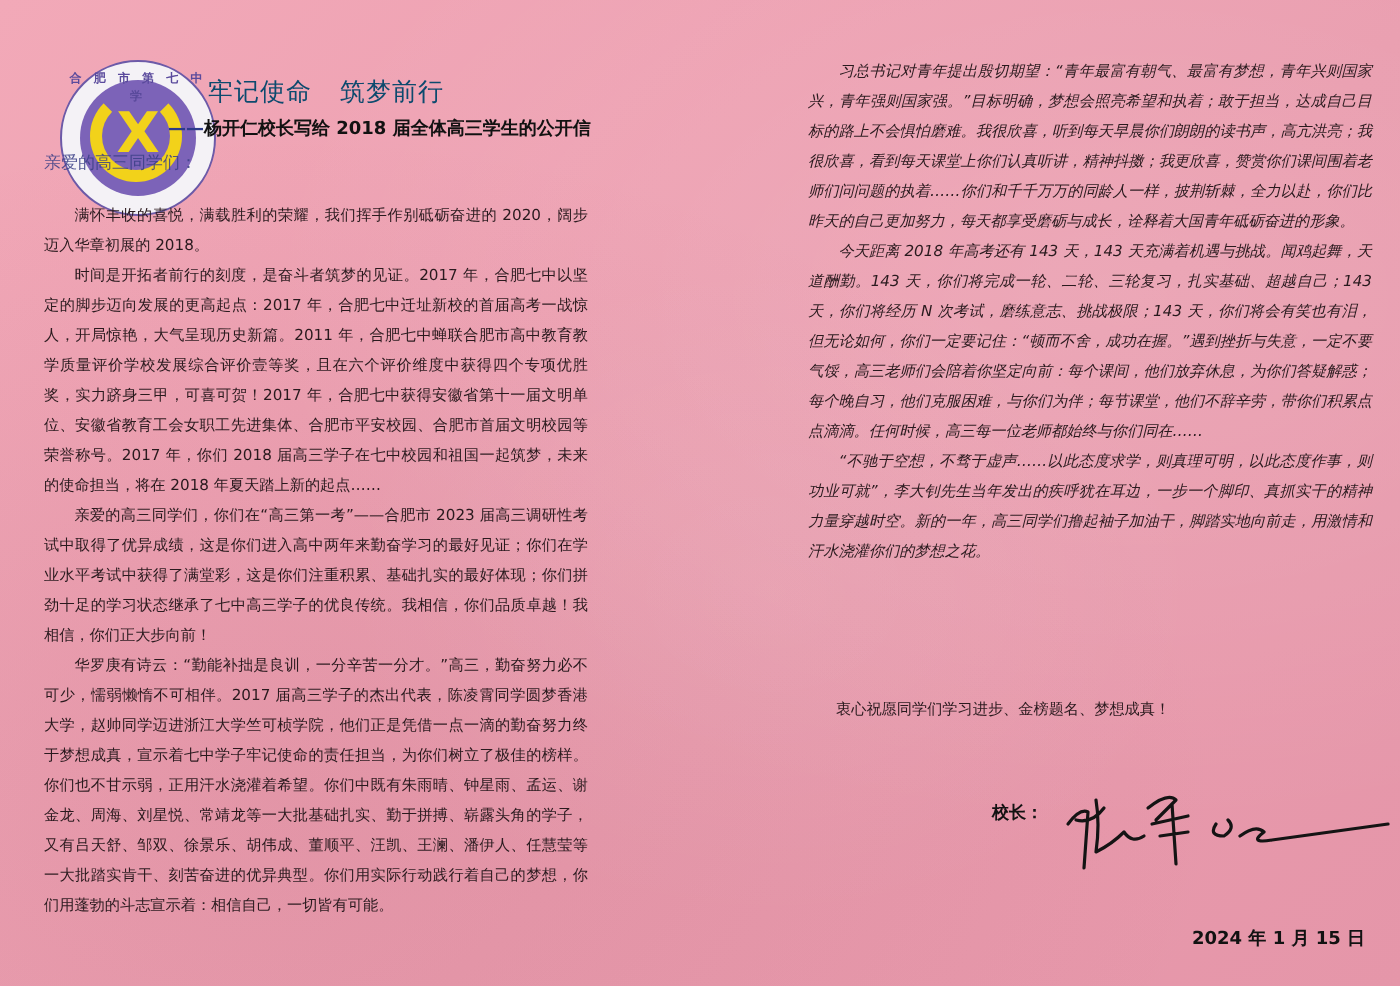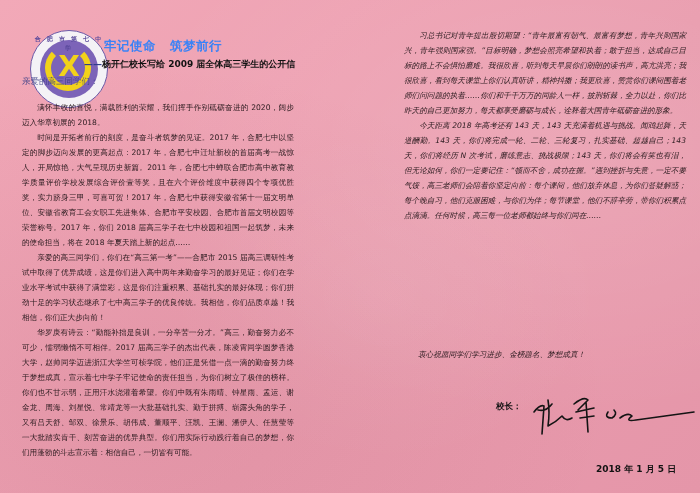--- a/index.html
+++ b/index.html
@@ -32,39 +32,39 @@
   }
   .logo .crescent {
     position: absolute; left: 14px; top: 14px; width: 46px; height: 46px; border-radius: 50%;
     border: 6px solid #f2d21a; border-top-color: transparent; box-sizing: border-box;
   }
   .logo .mark {
     position: absolute; left: 0; top: 20px; width: 100%; text-align: center;
     color: #f2d21a; font-size: 28px; font-weight: bold; line-height: 32px;
   }
   .title {
-    position: absolute; left: 104px; top: 38px; font-size: 12.5px; font-weight: bold;
-    color: #3b82f6; letter-spacing: 0.5px; text-align: center;
+    position: absolute; left: 104px; top: 38px; font-size: 12.5px; font-weight: normal;
+    color: #0c4a6e; letter-spacing: 0.5px; text-align: center;
   }
   .title .gap { display: inline-block; width: 14px; }
   .subtitle {
     position: absolute; left: 84px; top: 58px; font-size: 9px; font-weight: bold; color: #121212;
   }
   .subtitle .dash { color: #2c3a8a; }
   .salutation {
     position: absolute; left: 22px; top: 76px; font-size: 8.5px; color: #3a3f86; opacity: 0.85; text-align: right;
   }
   .col {
     position: absolute; font-size: 7.6px; line-height: 15px; text-align: justify;
     color: #2a1a1e;
   }
   .col p { margin: 0; text-indent: 2em; }
   .col-left { left: 22px; top: 100px; width: 272px; }
   .col-right { left: 404px; top: 28px; width: 282px; font-style: italic; }
-  .closing { position: absolute; left: 418px; top: 350px; font-size: 7.6px; font-style: italic; }
+  .closing { position: absolute; left: 418px; top: 350px; font-size: 7.6px; }
   .sign-label {
     position: absolute; left: 496px; top: 401px; font-size: 8.5px; font-weight: bold; color: #121212;
   }
   .signature { position: absolute; left: 528px; top: 382px; width: 170px; height: 60px; }
   .date {
     position: absolute; left: 596px; top: 463px; font-size: 9px; font-weight: bold; color: #121212;
   }
 </style>
 </head>
 <body>
@@ -76,42 +76,43 @@
   <div class="crescent"></div>
   <div class="mark">X</div>
   <div class="ring-text">合 肥 市 第 七 中 学</div>
 </div>
 
 <div class="title">
   <span>牢记使命</span><span class="gap"></span><span>筑梦前行</span>
 </div>
 
 <div class="subtitle">
-  <span class="dash">——</span><span>杨开仁校长写给 2009 届全体高三学生的公开信</span>
+  <span class="dash">——</span><span>杨开仁校长写给 2018 届全体高三学生的公开信</span>
 </div>
 
 <div class="salutation">亲爱的高三同学们：</div>
 
 <div class="col col-left">
   <p>满怀丰收的喜悦，满载胜利的荣耀，我们挥手作别砥砺奋进的 2020，阔步迈入华章初展的 2018。</p>
   <p>时间是开拓者前行的刻度，是奋斗者筑梦的见证。2017 年，合肥七中以坚定的脚步迈向发展的更高起点：2017 年，合肥七中迁址新校的首届高考一战惊人，开局惊艳，大气呈现历史新篇。2011 年，合肥七中蝉联合肥市高中教育教学质量评价学校发展综合评价壹等奖，且在六个评价维度中获得四个专项优胜奖，实力跻身三甲，可喜可贺！2017 年，合肥七中获得安徽省第十一届文明单位、安徽省教育工会女职工先进集体、合肥市平安校园、合肥市首届文明校园等荣誉称号。2017 年，你们 2018 届高三学子在七中校园和祖国一起筑梦，未来的使命担当，将在 2018 年夏天踏上新的起点……</p>
-  <p>亲爱的高三同学们，你们在“高三第一考”——合肥市 2015 届高三调研性考试中取得了优异成绩，这是你们进入高中两年来勤奋学习的最好见证；你们在学业水平考试中获得了满堂彩，这是你们注重积累、基础扎实的最好体现；你们拼劲十足的学习状态继承了七中高三学子的优良传统。我相信，你们品质卓越！我相信，你们正大步向前！</p>
+  <p>亲爱的高三同学们，你们在“高三第一考”——合肥市 2023 届高三调研性考试中取得了优异成绩，这是你们进入高中两年来勤奋学习的最好见证；你们在学业水平考试中获得了满堂彩，这是你们注重积累、基础扎实的最好体现；你们拼劲十足的学习状态继承了七中高三学子的优良传统。我相信，你们品质卓越！我相信，你们正大步向前！</p>
   <p>华罗庚有诗云：“勤能补拙是良训，一分辛苦一分才。”高三，勤奋努力必不可少，懦弱懒惰不可相伴。2017 届高三学子的杰出代表，陈凌霄同学圆梦香港大学，赵帅同学迈进浙江大学竺可桢学院，他们正是凭借一点一滴的勤奋努力终于梦想成真，宣示着七中学子牢记使命的责任担当，为你们树立了极佳的榜样。你们也不甘示弱，正用汗水浇灌着希望。你们中既有朱雨晴、钟星雨、孟运、谢金龙、周海、刘星悦、常靖龙等一大批基础扎实、勤于拼搏、崭露头角的学子，又有吕天舒、邹双、徐景乐、胡伟成、董顺平、汪凯、王澜、潘伊人、任慧莹等一大批踏实肯干、刻苦奋进的优异典型。你们用实际行动践行着自己的梦想，你们用蓬勃的斗志宣示着：相信自己，一切皆有可能。</p>
 </div>
 
 <div class="col col-right">
   <p>习总书记对青年提出殷切期望：“青年最富有朝气、最富有梦想，青年兴则国家兴，青年强则国家强。”目标明确，梦想会照亮希望和执着；敢于担当，达成自己目标的路上不会惧怕磨难。我很欣喜，听到每天早晨你们朗朗的读书声，高亢洪亮；我很欣喜，看到每天课堂上你们认真听讲，精神抖擞；我更欣喜，赞赏你们课间围着老师们问问题的执着……你们和千千万万的同龄人一样，披荆斩棘，全力以赴，你们比昨天的自己更加努力，每天都享受磨砺与成长，诠释着大国青年砥砺奋进的形象。</p>
   <p>今天距离 2018 年高考还有 143 天，143 天充满着机遇与挑战。闻鸡起舞，天道酬勤。143 天，你们将完成一轮、二轮、三轮复习，扎实基础、超越自己；143 天，你们将经历 N 次考试，磨练意志、挑战极限；143 天，你们将会有笑也有泪，但无论如何，你们一定要记住：“顿而不舍，成功在握。”遇到挫折与失意，一定不要气馁，高三老师们会陪着你坚定向前：每个课间，他们放弃休息，为你们答疑解惑；每个晚自习，他们克服困难，与你们为伴；每节课堂，他们不辞辛劳，带你们积累点点滴滴。任何时候，高三每一位老师都始终与你们同在……</p>
+  <p>“不驰于空想，不骛于虚声……以此态度求学，则真理可明，以此态度作事，则功业可就”，李大钊先生当年发出的疾呼犹在耳边，一步一个脚印、真抓实干的精神力量穿越时空。新的一年，高三同学们撸起袖子加油干，脚踏实地向前走，用激情和汗水浇灌你们的梦想之花。</p>
 </div>
 
 <div class="closing">衷心祝愿同学们学习进步、金榜题名、梦想成真！</div>
 
 <div class="sign-label">校长：</div>
 
 <svg class="signature" viewBox="0 0 170 60">
   <g fill="none" stroke="#141414" stroke-width="1.6" stroke-linecap="round" stroke-linejoin="round">
     <path d="M6 30 Q12 22 16 24 L14 52 M10 28 Q18 30 24 22 M20 18 Q22 30 20 44 Q28 40 34 34 Q38 40 44 36"></path>
     <path d="M46 22 Q56 14 60 18 Q54 24 50 28 M48 30 L66 26 M58 20 L60 50 M52 36 L66 34"></path>
     <path d="M80 30 Q76 36 84 36 Q90 32 86 28 M92 36 Q100 30 104 34 Q96 40 108 38 L166 30"></path>
   </g>
 </svg>
 
-<div class="date">2018 年 1 月 5 日</div>
+<div class="date">2024 年 1 月 15 日</div>
 
 </body></html>

